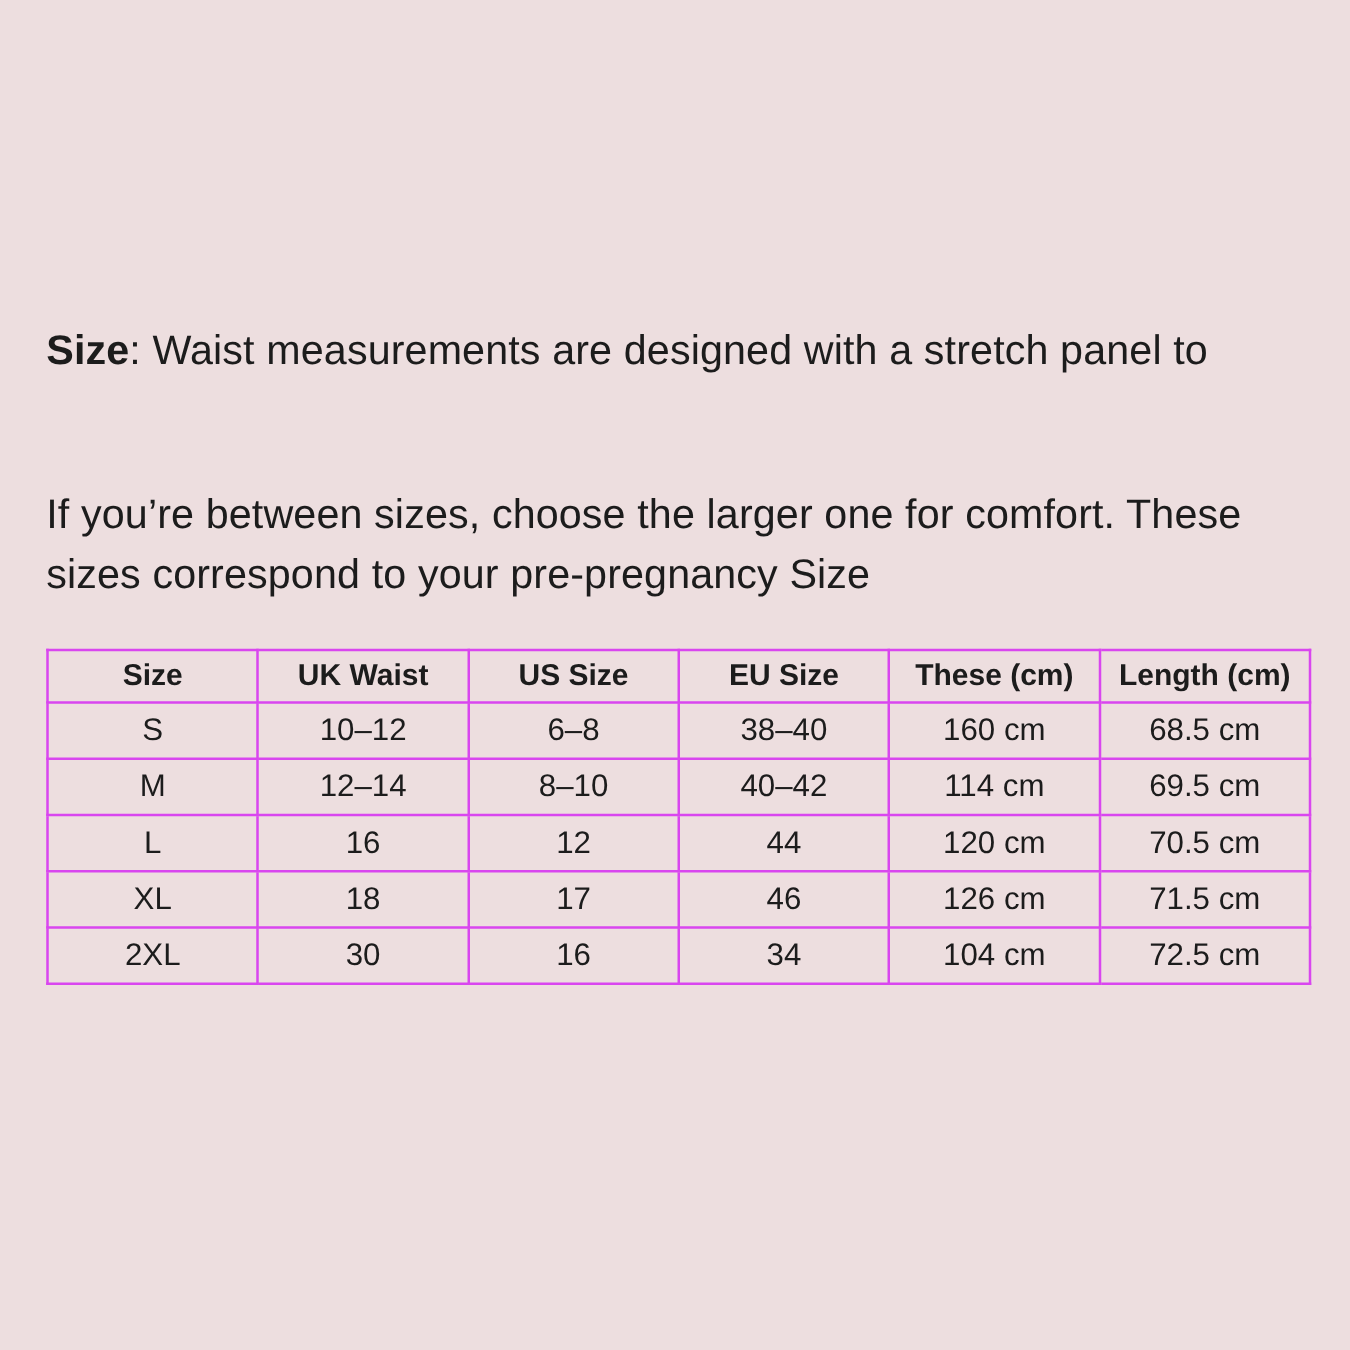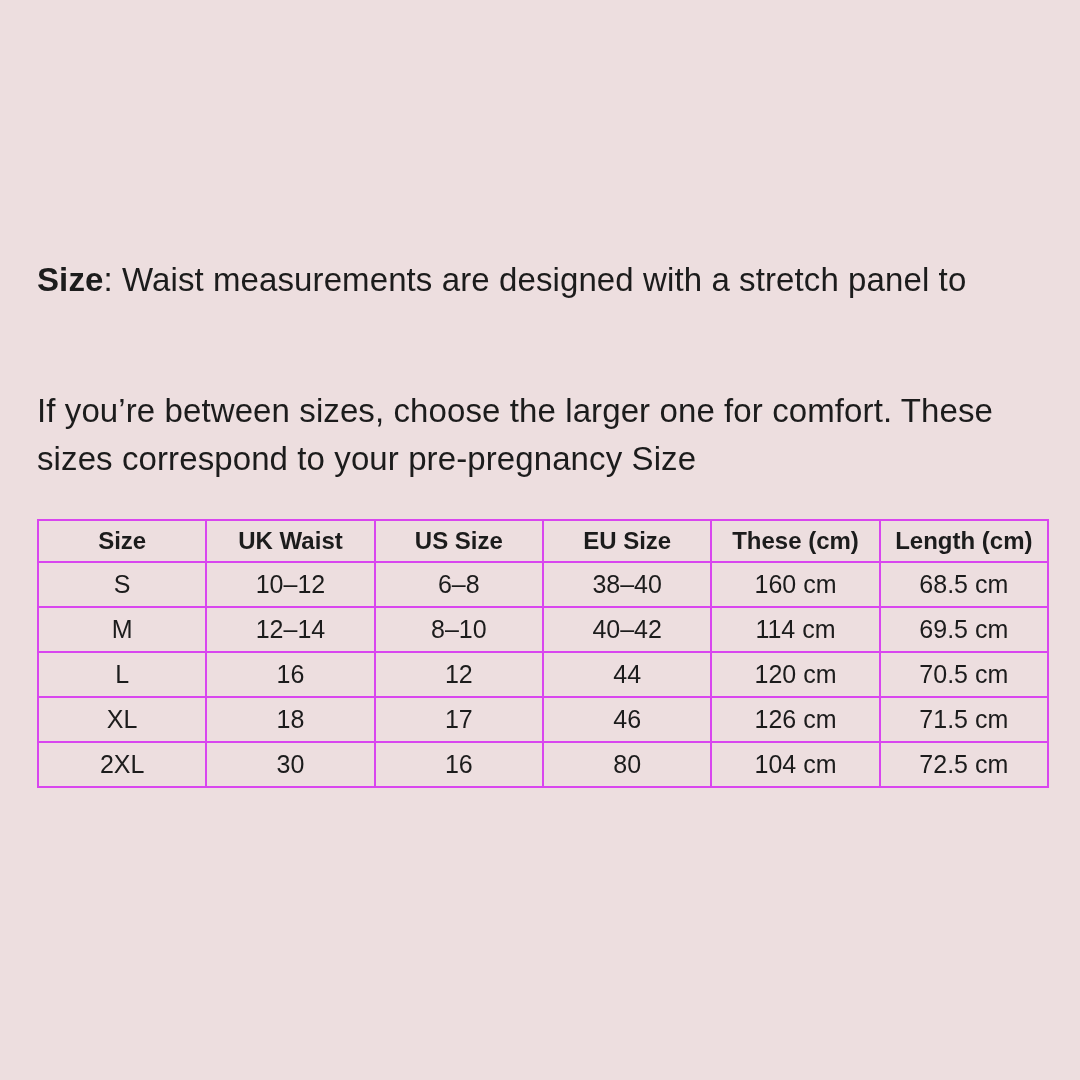--- a/index.html
+++ b/index.html
@@ -117,20 +117,20 @@
           <td>18</td>
           <td>17</td>
           <td>46</td>
           <td>126 cm</td>
           <td>71.5 cm</td>
         </tr>
         <tr>
           <td>2XL</td>
           <td>30</td>
           <td>16</td>
-          <td>80</td>
+          <td>34</td>
           <td>104 cm</td>
           <td>72.5 cm</td>
         </tr>
       </tbody>
   </table>
 
 </div>
 
 </body></html>

